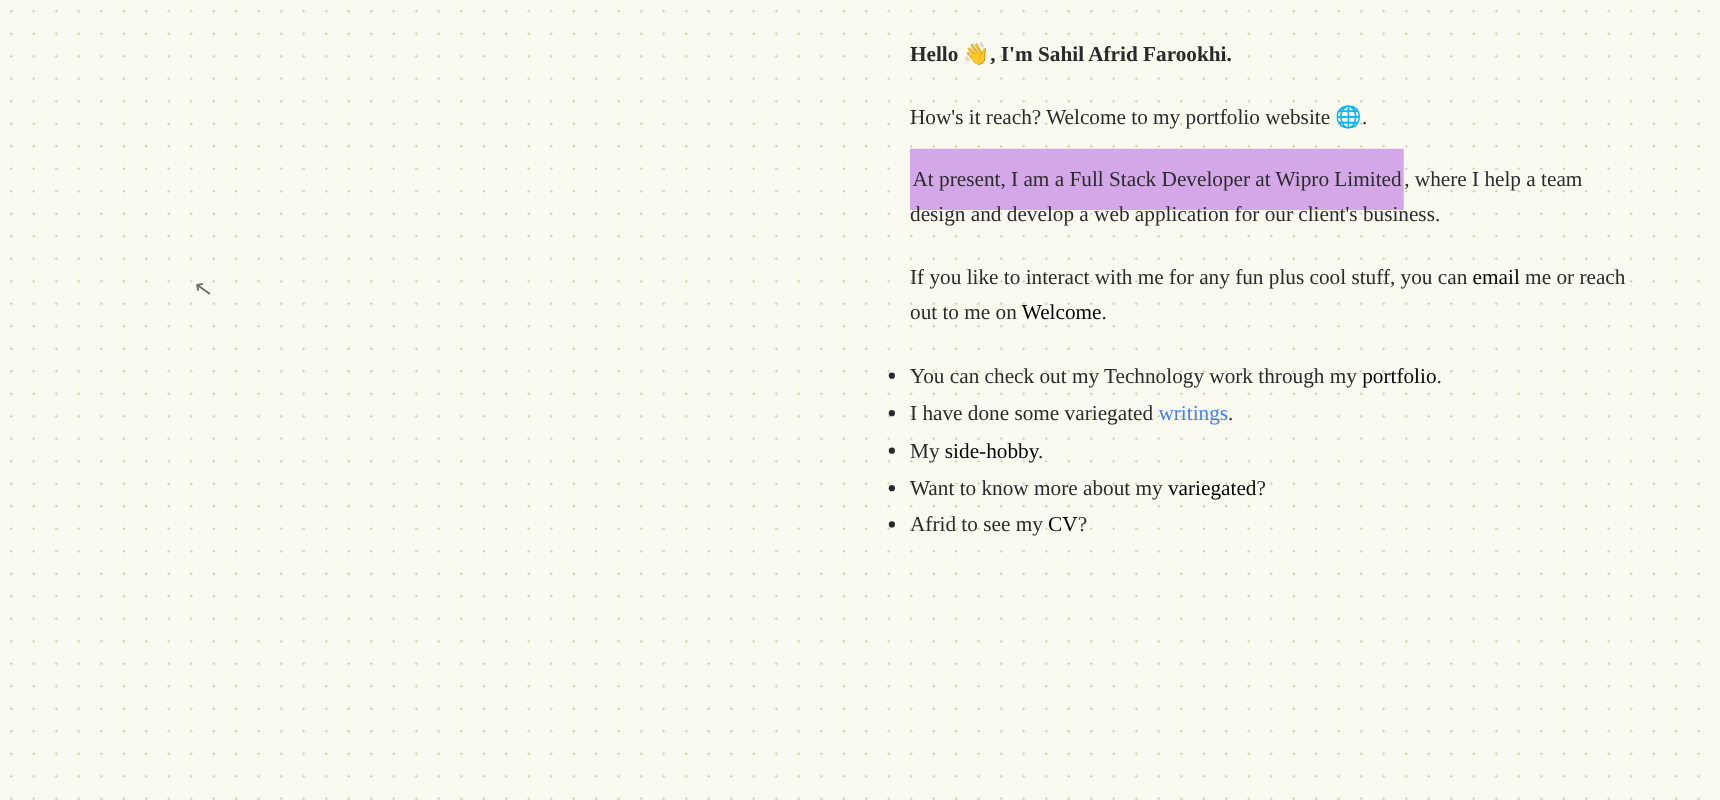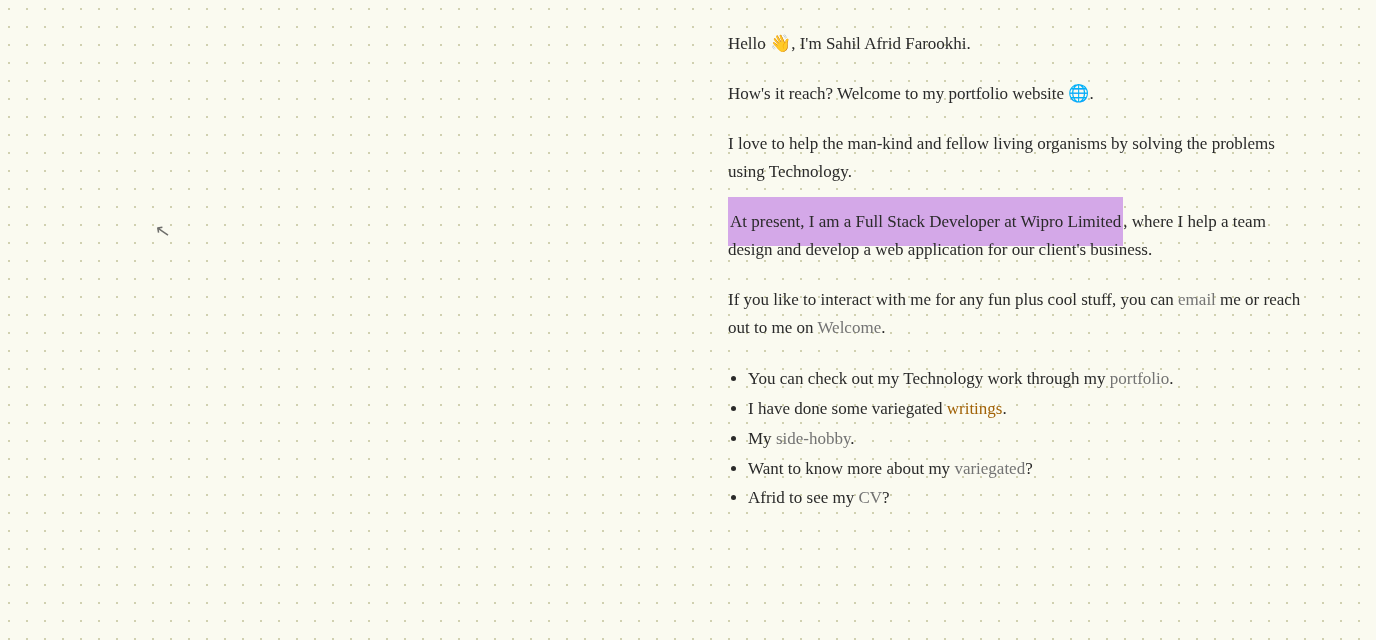--- a/index.html
+++ b/index.html
@@ -30,36 +30,35 @@
       line-height: 1.65;
       color: #2a2a2a;
     }
 
     .highlight-purple {
       background-color: #d4a8e8;
       padding: 15px 2px;
     }
 
     .link-blue {
-      color: #737373;
+      color: #000000;
       text-decoration: none;
     }
 
     .link-green {
-      color: #a16207;
+      color: #3b82f6;
       text-decoration: none;
     }
 
     .bold-title {
-      font-weight: normal;
+      font-weight: bold;
       font-size: 17px;
     }
 
     ul.content-list {
-      margin-left: 20px;
       margin-bottom: 22px;
     }
 
     ul.content-list li {
       font-size: 17px;
       line-height: 1.75;
       color: #2a2a2a;
       list-style-type: disc;
     }
 
@@ -83,23 +82,20 @@
 <div class="main-content">
 
   <p class="paragraph bold-title">
     <span>Hello 👋, I'm Sahil Afrid Farookhi.</span>
   </p>
 
   <p class="paragraph">
     <span>How's it reach? Welcome to my portfolio website 🌐.</span>
   </p>
 
-  <p class="paragraph">
-    <span>I love to help the man-kind and fellow living organisms by solving the problems using Technology.</span>
-  </p>
 
   <p class="paragraph">
     <span class="highlight-purple">At present, I am a Full Stack Developer at Wipro Limited</span><span>, where I help a team design and develop a web application for our client's business.</span>
   </p>
 
 
   <p class="paragraph">
     <span>If you like to interact with me for any fun plus cool stuff, you can </span><a class="link-blue" href="#">email</a><span> me or reach out to me on </span><a class="link-blue" href="#">Welcome</a><span>.</span>
   </p>
 

